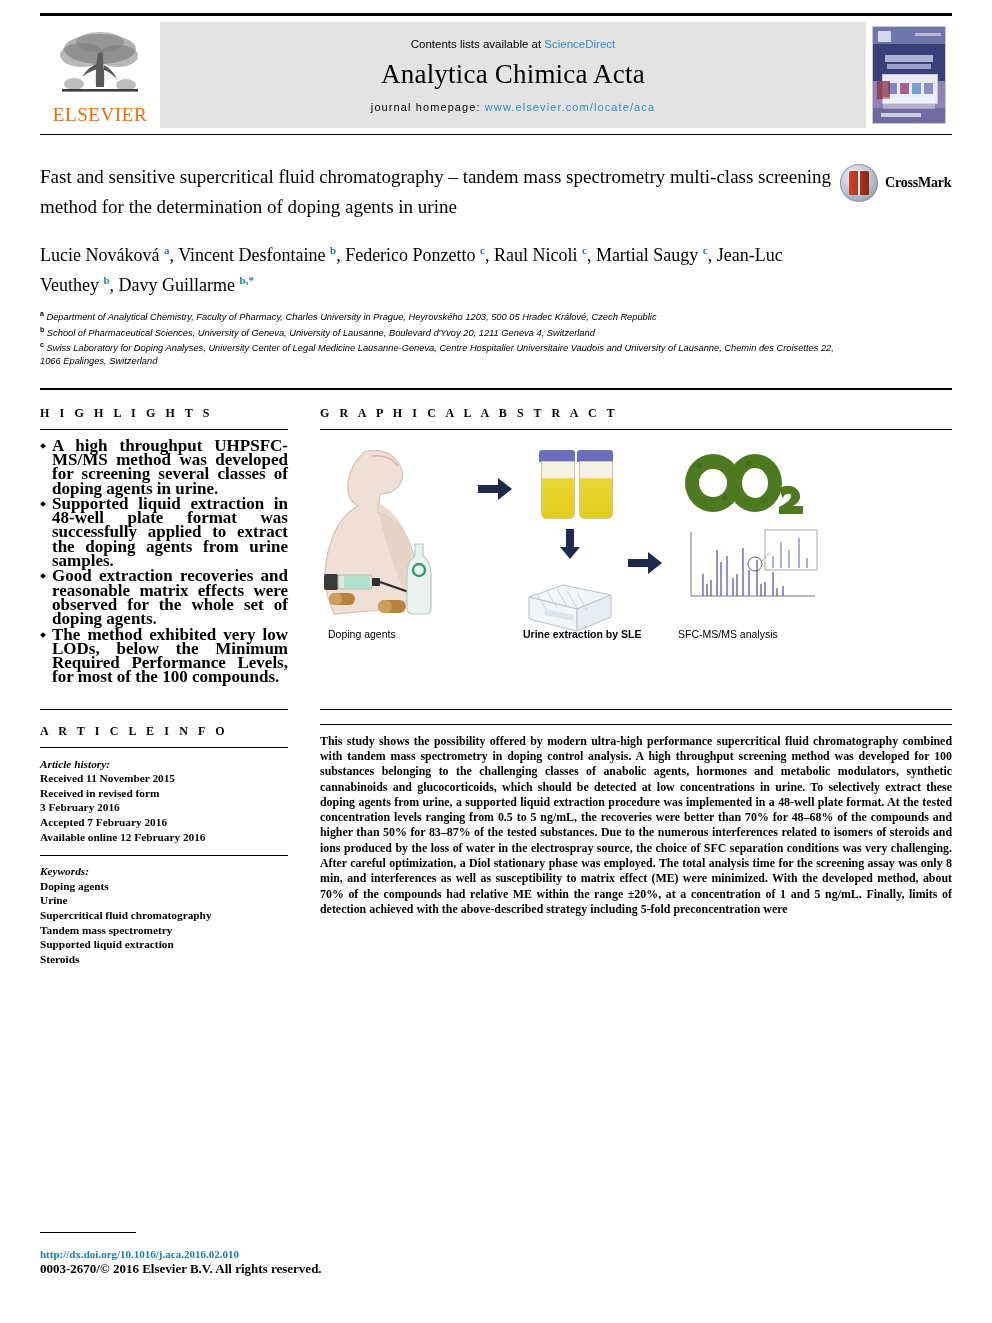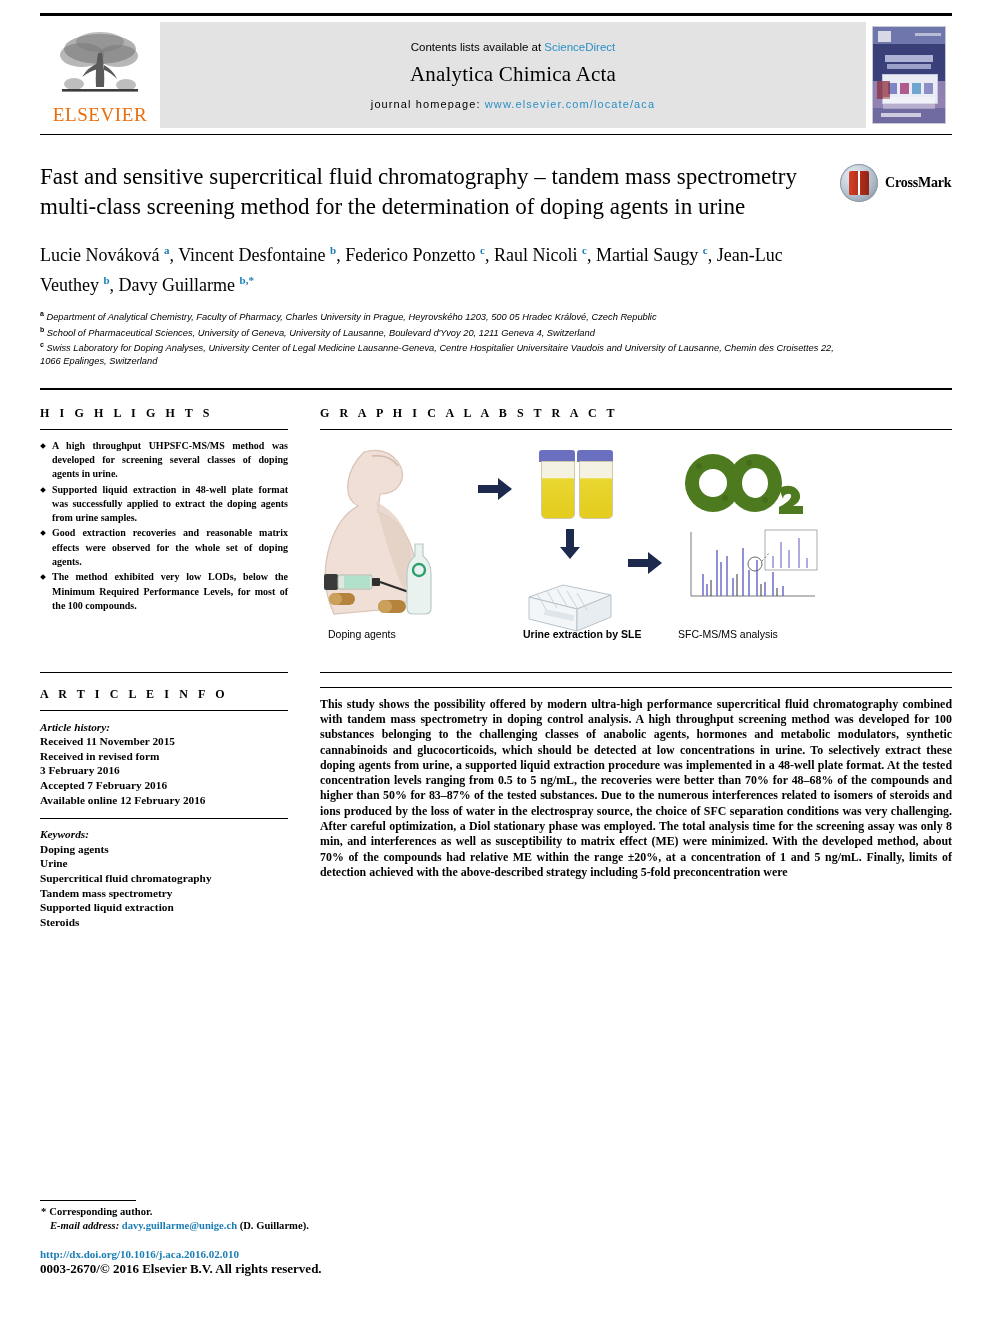--- a/index.html
+++ b/index.html
@@ -61,21 +61,21 @@
   }
   .contents-line{
     font-family:"Liberation Sans", sans-serif;
     font-size:11.5px;
     color:#000;
     margin-bottom:9px;
   }
   .contents-line .sd{color:#2b8fc4;}
   .journal-title{
     font-family:"Liberation Serif", serif;
-    font-size:21px;
+    font-size:27px;
     letter-spacing:.2px;
     margin-bottom:11px;
   }
   .homepage-line{
     font-family:"Liberation Sans", sans-serif;
     font-size:11px;
     letter-spacing:1.1px;
   }
   .homepage-line .url{color:#2b8fc4;}
   .cover-thumb{
@@ -96,21 +96,21 @@
   .cover-img .cv-fig{position:absolute;left:9px;top:47px;width:54px;height:28px;background:#e9ebf5;border:1px solid #c3c7e0;}
   .cover-img .cv-fig i{position:absolute;top:8px;width:9px;height:11px;display:block;}
   .cover-img .cv-red{position:absolute;left:4px;top:54px;width:13px;height:18px;background:#8e2f3e;opacity:.75;}
   .cover-img .cv-bottom{position:absolute;left:8px;bottom:6px;width:40px;height:4px;background:#cfcbe0;}
   .cover-img .cv-txt{position:absolute;left:10px;bottom:14px;width:52px;height:12px;background:rgba(255,255,255,.35);}
   
   .title-rule{border-top:1px solid #000;}
   .titleblock{position:relative;padding-top:27px;}
   .paper-title{
     font-family:"Liberation Serif", serif;
-    font-size:23px;
+    font-size:19px;
     line-height:30px;
     width:795px;
     margin:0;
     font-weight:normal;
   }
   .crossmark{
     position:absolute;right:0;top:24px;
     width:112px;height:48px;
     display:flex;align-items:center;
   }
@@ -160,21 +160,21 @@
     font-weight:bold;font-size:12px;
     letter-spacing:3.6px;
     margin-bottom:8px;
   }
   .sec-rule{border-top:1.6px solid #000;margin-bottom:9px;}
   .highlights{margin:0;padding:0;list-style:none;}
   .highlights li{
     position:relative;padding-left:12px;
     font-family:"Liberation Serif", serif;
     font-weight:bold;
-    font-size:10px;line-height:14.3px;
+    font-size:17px;line-height:14.3px;
     text-align:justify;
     margin-bottom:1px;
   }
   .highlights li::before{
     content:"";position:absolute;left:1px;top:5px;
     width:4px;height:4px;background:#000;transform:rotate(45deg);
   }
   .info-hist{
     font-family:"Liberation Serif", serif;
     font-size:11.3px;line-height:14.6px;font-weight:bold;
@@ -515,29 +515,19 @@
 
     <div class="col-right">
       <div class="gap-rule" style="margin-bottom:14px;"></div>
       <div class="sec-rule"></div>
       <div class="abstract">This study shows the possibility offered by modern ultra-high performance supercritical fluid chromatography combined with tandem mass spectrometry in doping control analysis. A high throughput screening method was developed for 100 substances belonging to the challenging classes of anabolic agents, hormones and metabolic modulators, synthetic cannabinoids and glucocorticoids, which should be detected at low concentrations in urine. To selectively extract these doping agents from urine, a supported liquid extraction procedure was implemented in a 48-well plate format. At the tested concentration levels ranging from 0.5 to 5 ng/mL, the recoveries were better than 70% for 48–68% of the compounds and higher than 50% for 83–87% of the tested substances. Due to the numerous interferences related to isomers of steroids and ions produced by the loss of water in the electrospray source, the choice of SFC separation conditions was very challenging. After careful optimization, a Diol stationary phase was employed. The total analysis time for the screening assay was only 8 min, and interferences as well as susceptibility to matrix effect (ME) were minimized. With the developed method, about 70% of the compounds had relative ME within the range ±20%, at a concentration of 1 and 5 ng/mL. Finally, limits of detection achieved with the above-described strategy including 5-fold preconcentration were</div>
     </div>
   </div>
 
   <div class="footer">
     <div class="foot-rule"></div>
-    <div class="corr">
-      <div>
-        <span class="star">*</span><span>Corresponding author.</span>
-      </div>
-      <div>
-        <span class="it">E-mail address:</span>
-        <a href="#">davy.guillarme@unige.ch</a>
-        <span>(D. Guillarme).</span>
-      </div>
-    </div>
     <div class="doi">
       <div class="link">http://dx.doi.org/10.1016/j.aca.2016.02.010</div>
       <div class="copyright">0003-2670/© 2016 Elsevier B.V. All rights reserved.</div>
     </div>
   </div>
 
 </div>
 
 </body></html>

